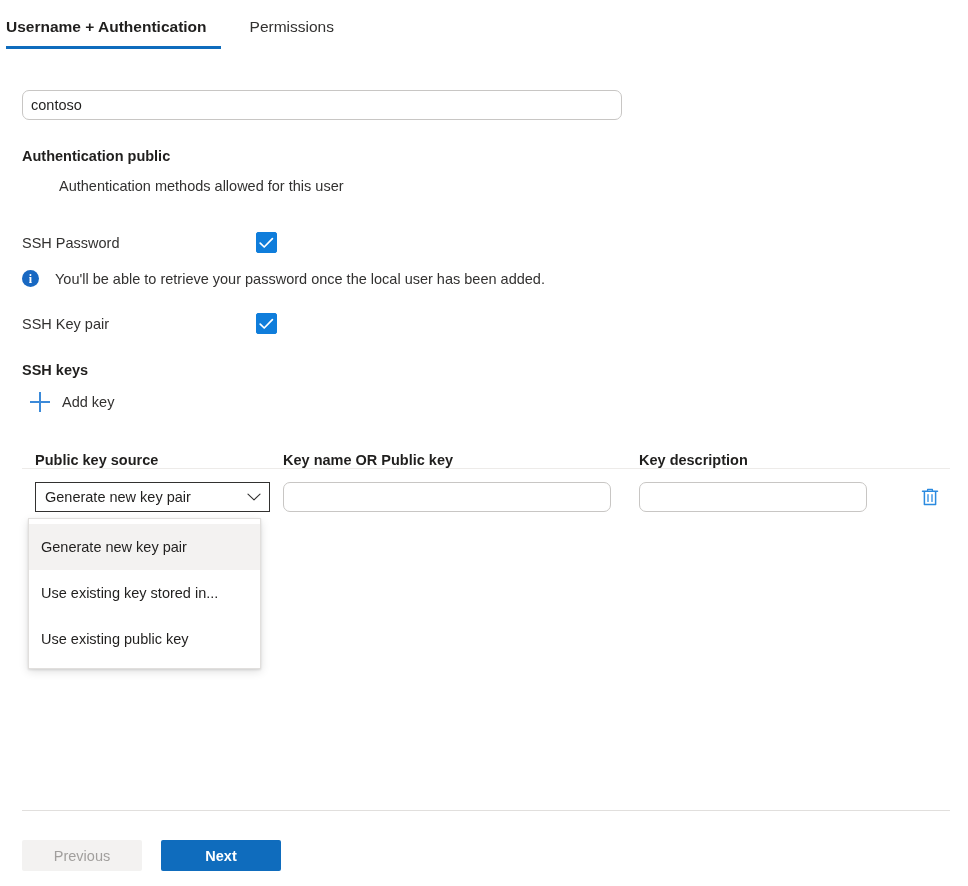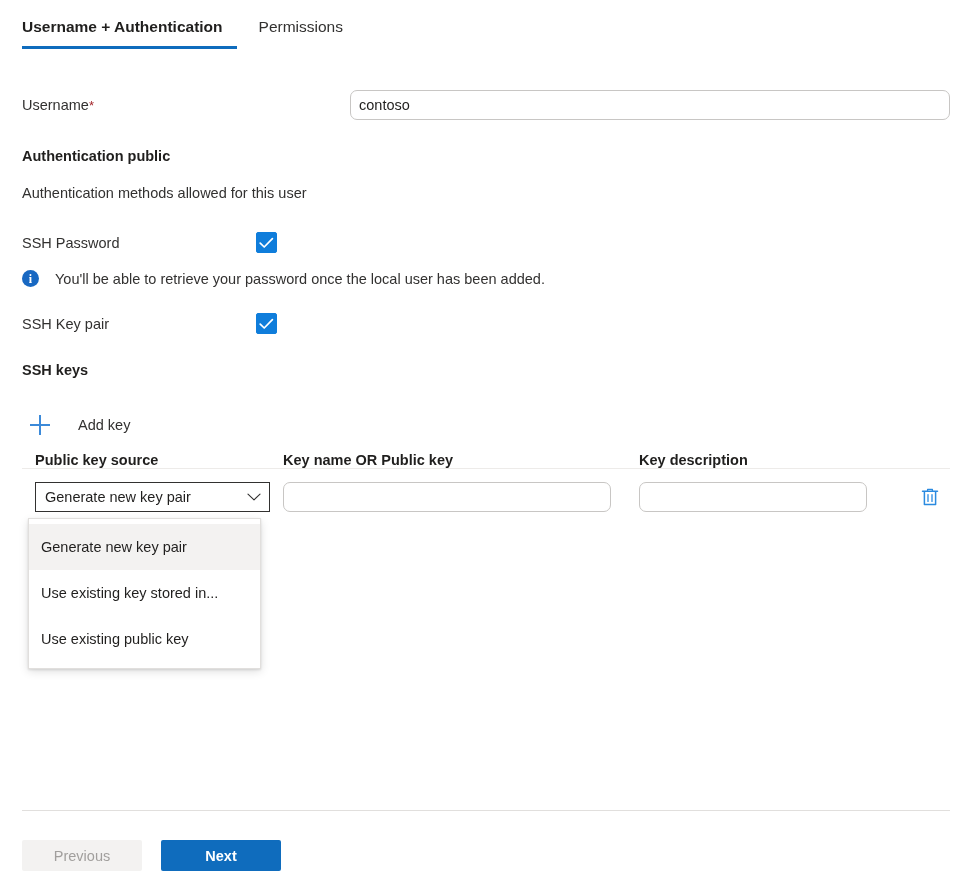--- a/index.html
+++ b/index.html
@@ -13,25 +13,25 @@
     height: 886px;
     position: relative;
     font-family: "Liberation Sans", sans-serif;
     color: #201f1e;
     overflow: hidden;
   }
 
   
   .tabs {
     position: absolute;
-    left: 22px;
+    left: 6px;
     top: 18px;
     display: flex;
     align-items: flex-end;
-    gap: 8px;
+    gap: 15px;
   }
   .tab {
     font-size: 15.5px;
     padding: 0 14px 10px 14px;
     cursor: pointer;
     white-space: nowrap;
     color: #323130;
     border-bottom: 3px solid transparent;
     background: none;
     border-top: none; border-left: none; border-right: none;
@@ -299,28 +299,25 @@
 <div class="tabs">
   <button class="tab active">
     <span>Username + Authentication</span>
   </button>
   <button class="tab">
     <span>Permissions</span>
   </button>
 </div>
 
 <div class="username-row">
-  <div class="field-label">
-    <span>Username</span><span class="req-star">*</span>
-  </div>
   <input class="text-input username-input" type="text" value="contoso" style="">
 </div>
 
 <div class="section-head" style="top:148px;">Authentication public</div>
-<div class="sub-text" style="top:185px;">Authentication methods allowed for this user</div>
+<div class="sub-text" style="top:178px;margin-left:37px;">Authentication methods allowed for this user</div>
 
 <div class="check-row" style="top:232px;">
   <div class="check-label">SSH Password</div>
   <div class="checkbox">
     <svg width="15" height="12" viewBox="0 0 15 12" aria-hidden="true">
       <path d="M1.2 6.1 L5.2 10 L13.4 1.6" fill="none" stroke="#ffffff" stroke-width="1.7" stroke-linecap="round" stroke-linejoin="round"></path>
     </svg>
   </div>
 </div>
 
@@ -335,21 +332,21 @@
   <div class="check-label">SSH Key pair</div>
   <div class="checkbox">
     <svg width="15" height="12" viewBox="0 0 15 12" aria-hidden="true">
       <path d="M1.2 6.1 L5.2 10 L13.4 1.6" fill="none" stroke="#ffffff" stroke-width="1.7" stroke-linecap="round" stroke-linejoin="round"></path>
     </svg>
   </div>
 </div>
 
 <div class="section-head" style="top:362px;">SSH keys</div>
 
-<button class="add-key" style="top:415px;gap:16px;">
+<button class="add-key" style="top:392px;">
   <span class="plus-icon"></span>
   <span class="add-key-label">Add key</span>
 </button>
 
 <div class="keys-table">
 
   <div class="keys-header">
     <div class="col-head col-src">Public key source</div>
     <div class="col-head col-name">Key name OR Public key</div>
     <div class="col-head col-desc">Key description</div>

